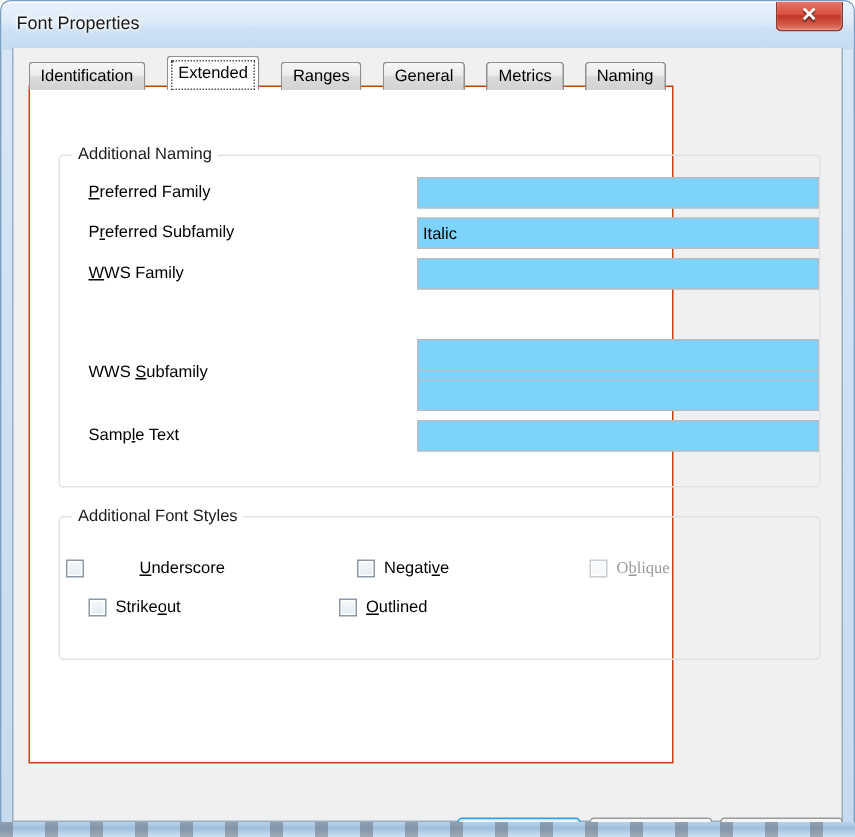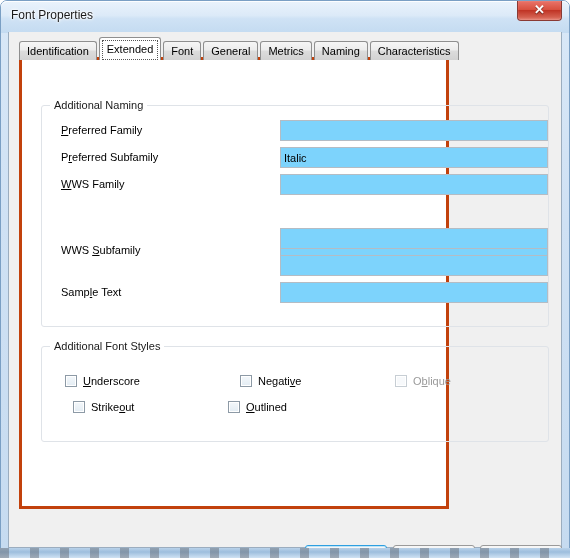--- a/index.html
+++ b/index.html
@@ -128,21 +128,21 @@
     height: 22px;
     display: flex;
     align-items: flex-end;
     z-index: 3;
   }
   .tab {
     position: relative;
     height: 19px;
     line-height: 19px;
     padding: 0 7px;
-    margin-right: 2px;
+    margin-right: 14px;
     box-sizing: border-box;
     border: 1px solid #8f8f8f;
     border-bottom: none;
     border-radius: 3px 3px 0 0;
     background: linear-gradient(to bottom, #f6f6f6 0%, #ececec 45%, #dcdcdc 50%, #d2d2d2 100%);
     font-size: 11px;
     color: #000;
     white-space: nowrap;
     cursor: pointer;
   }
@@ -162,21 +162,21 @@
   }
   .tab-label { position: relative; }
 
   .tabpanel {
     position: absolute;
     left: 10px;
     top: 25px;
     width: 430px;
     height: 452px;
     box-sizing: border-box;
-    border: 3px solid #c2410c;
+    border: 1px solid #c2410c;
     background: #ffffff;
   }
 
   
   .groupbox {
     position: absolute;
     box-sizing: border-box;
     border: 1px solid #dfe3e8;
     border-radius: 3px;
   }
@@ -246,21 +246,21 @@
 
   
   .cbrow {
     position: absolute;
     display: flex;
     align-items: center;
     height: 16px;
     cursor: pointer;
     white-space: nowrap;
   }
-  .cbrow.disabled { cursor: default; }
+  .cbrow.disabled { cursor: default; font-family: Liberation Serif, serif; }
   .cbbox {
     width: 12px;
     height: 12px;
     box-sizing: border-box;
     border: 1px solid #8d9aa6;
     background: linear-gradient(to bottom, #f4f8fb 0%, #e3ecf3 100%);
     margin-right: 6px;
     flex: 0 0 auto;
     box-shadow: inset 0 0 0 1px #ffffff;
   }
@@ -311,25 +311,24 @@
     <div class="close-btn">
       <div class="close-glyph">✕</div>
     </div>
   </div>
 
   <div class="client">
 
     <div class="tabstrip" id="tabstrip">
         <div class="tab"><span class="tab-label">Identification</span></div>
         <div class="tab selected"><span class="tab-label">Extended</span><span class="tab-focus"></span></div>
-        <div class="tab"><span class="tab-label">Font</span></div>
+        <div class="tab"><span class="tab-label">Ranges</span></div>
         <div class="tab"><span class="tab-label">General</span></div>
         <div class="tab"><span class="tab-label">Metrics</span></div>
         <div class="tab"><span class="tab-label">Naming</span></div>
-        <div class="tab"><span class="tab-label">Characteristics</span></div>
       </div>
 
     <div class="tabpanel">
 
       <div class="groupbox" id="group-naming">
         <div class="group-title">Additional Naming</div>
         <div id="naming-rows">
             <div class="form-row" style="top: 14px;">
               <div class="form-label"><u class="acc">P</u>referred Family</div>
               <input type="text" class="txtbox" style="">
@@ -355,25 +354,25 @@
             <div class="form-row" style="top: 176px;">
               <div class="form-label">Samp<u class="acc">l</u>e Text</div>
               <input type="text" class="txtbox" style="">
             </div>
           </div>
       </div>
 
       <div class="groupbox" id="group-styles">
         <div class="group-title">Additional Font Styles</div>
         <div id="style-checkboxes">
-            <div class="cbrow" style="left: 23px; top: 26px;">
+            <div class="cbrow" style="left: 4px; top: 26px; gap: 31px;">
               <span class="cbbox"></span>
               <span class="cblabel"><u class="acc">U</u>nderscore</span>
             </div>
-            <div class="cbrow" style="left: 31px; top: 52px;">
+            <div class="cbrow" style="left: 19px; top: 52px;">
               <span class="cbbox"></span>
               <span class="cblabel">Strike<u class="acc">o</u>ut</span>
             </div>
             <div class="cbrow" style="left: 186px; top: 26px; margin-left: 12px;">
               <span class="cbbox"></span>
               <span class="cblabel">Negati<u class="acc">v</u>e</span>
             </div>
             <div class="cbrow" style="left: 186px; top: 52px;">
               <span class="cbbox"></span>
               <span class="cblabel"><u class="acc">O</u>utlined</span>

